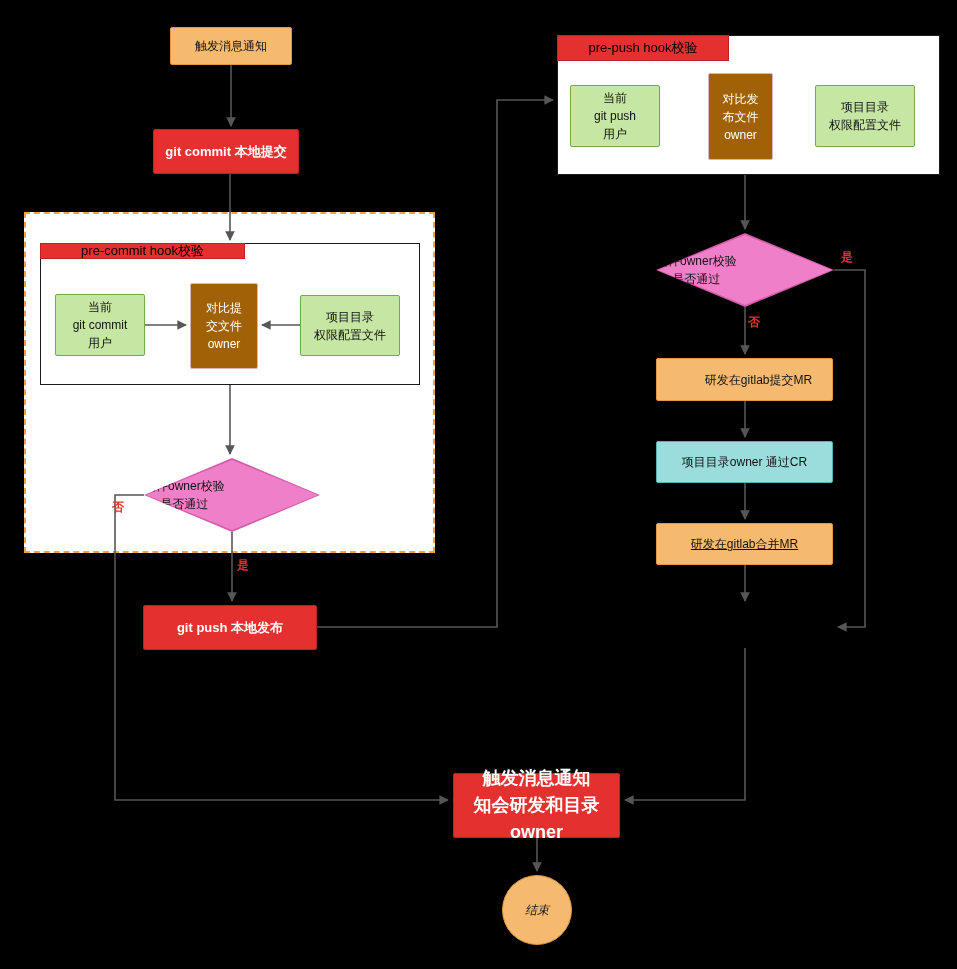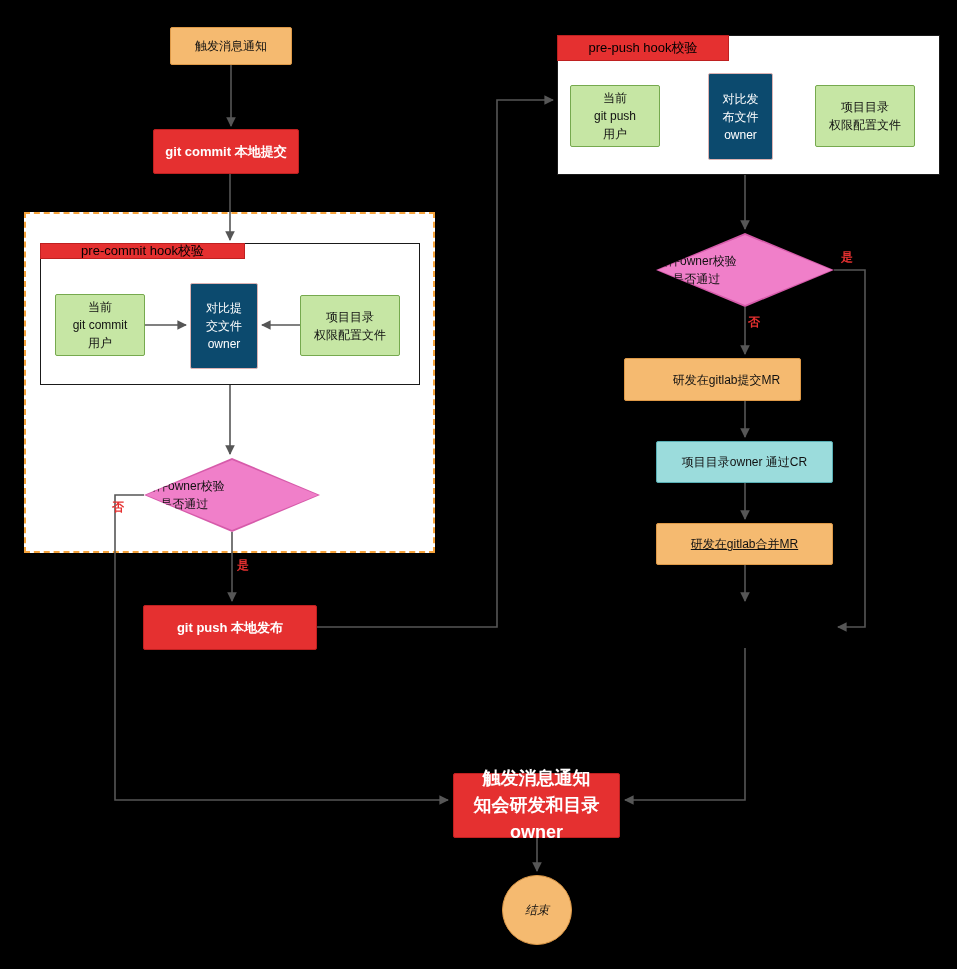--- a/index.html
+++ b/index.html
@@ -8,21 +8,21 @@
   .canvas { position:relative; width:957px; height:969px; background:#000; overflow:hidden; }
   .layer-bg { position:absolute; inset:0; z-index:1; }
   svg.edges { position:absolute; inset:0; z-index:2; }
   .layer-nodes { position:absolute; inset:0; z-index:3; }
   .node { position:absolute; display:flex; align-items:center; justify-content:center;
           text-align:center; font-size:12px; line-height:1.5; white-space:pre-line;
           color:#111; border-radius:2px; }
   .orange { background:#F5BA70; border:1px solid #DE9947; }
   .red    { background:#E53030; border:1px solid #BF2020; color:#fff; font-weight:bold; font-size:13px; }
   .green  { background:#C6E6A4; border:1px solid #76A94E; }
-  .mauve  { background:#0c4a6e; border:1px solid #DDB3B3; color:#fff; }
+  .mauve  { background:#a16207; border:1px solid #DDB3B3; color:#fff; }
   .teal   { background:#9BDCDC; border:1px solid #58AFB5; }
   .circle { border-radius:50%;font-style:italic; }
   .dashed  { position:absolute; background:#fff; border:2px dashed #F6A33B; }
   .hookbox { position:absolute; background:#fff; border:1px solid #1a1a1a; }
   .hooklabel { position:absolute; background:#E53030; border:1px solid #BF2020; color:#000000;
                font-weight:normal; font-size:13px; display:flex; align-items:center; justify-content:center; }
   .diamond { position:absolute; clip-path:polygon(50% 0,100% 50%,50% 100%,0 50%);
              background:#D65BAA; display:flex; align-items:center; justify-content:flex-start; }
   .diamond-fill { position:absolute; inset:2px; clip-path:polygon(50% 0,100% 50%,50% 100%,0 50%);
                   background:#F07FC9; }
@@ -106,21 +106,21 @@
 
     <div class="node green" style="left:815px; top:85px; width:100px; height:62px;">项目目录
 权限配置文件</div>
 
     <div class="diamond" style="left:656px; top:233px; width:178px; height:74px;">
       <div class="diamond-fill"></div>
       <span class="label">文件owner校验
 是否通过</span>
     </div>
 
-    <div class="node orange" style="left:624px; top:358px; width:177px; height:43px;padding-left:28px;">研发在gitlab提交MR</div>
+    <div class="node orange" style="left:656px; top:358px; width:177px; height:43px;padding-left:28px;">研发在gitlab提交MR</div>
 
     <div class="node teal" style="left:656px; top:441px; width:177px; height:42px;">项目目录owner 通过CR</div>
 
     <div class="node orange" style="left:656px; top:523px; width:177px; height:42px;text-decoration:underline;">研发在gitlab合并MR</div>
 
 
     <div class="node red" style="left:453px; top:773px; width:167px; height:65px; font-size:18px;">触发消息通知
 知会研发和目录owner</div>
 
     <div class="node orange circle" style="left:502px; top:875px; width:70px; height:70px;">结束</div>

